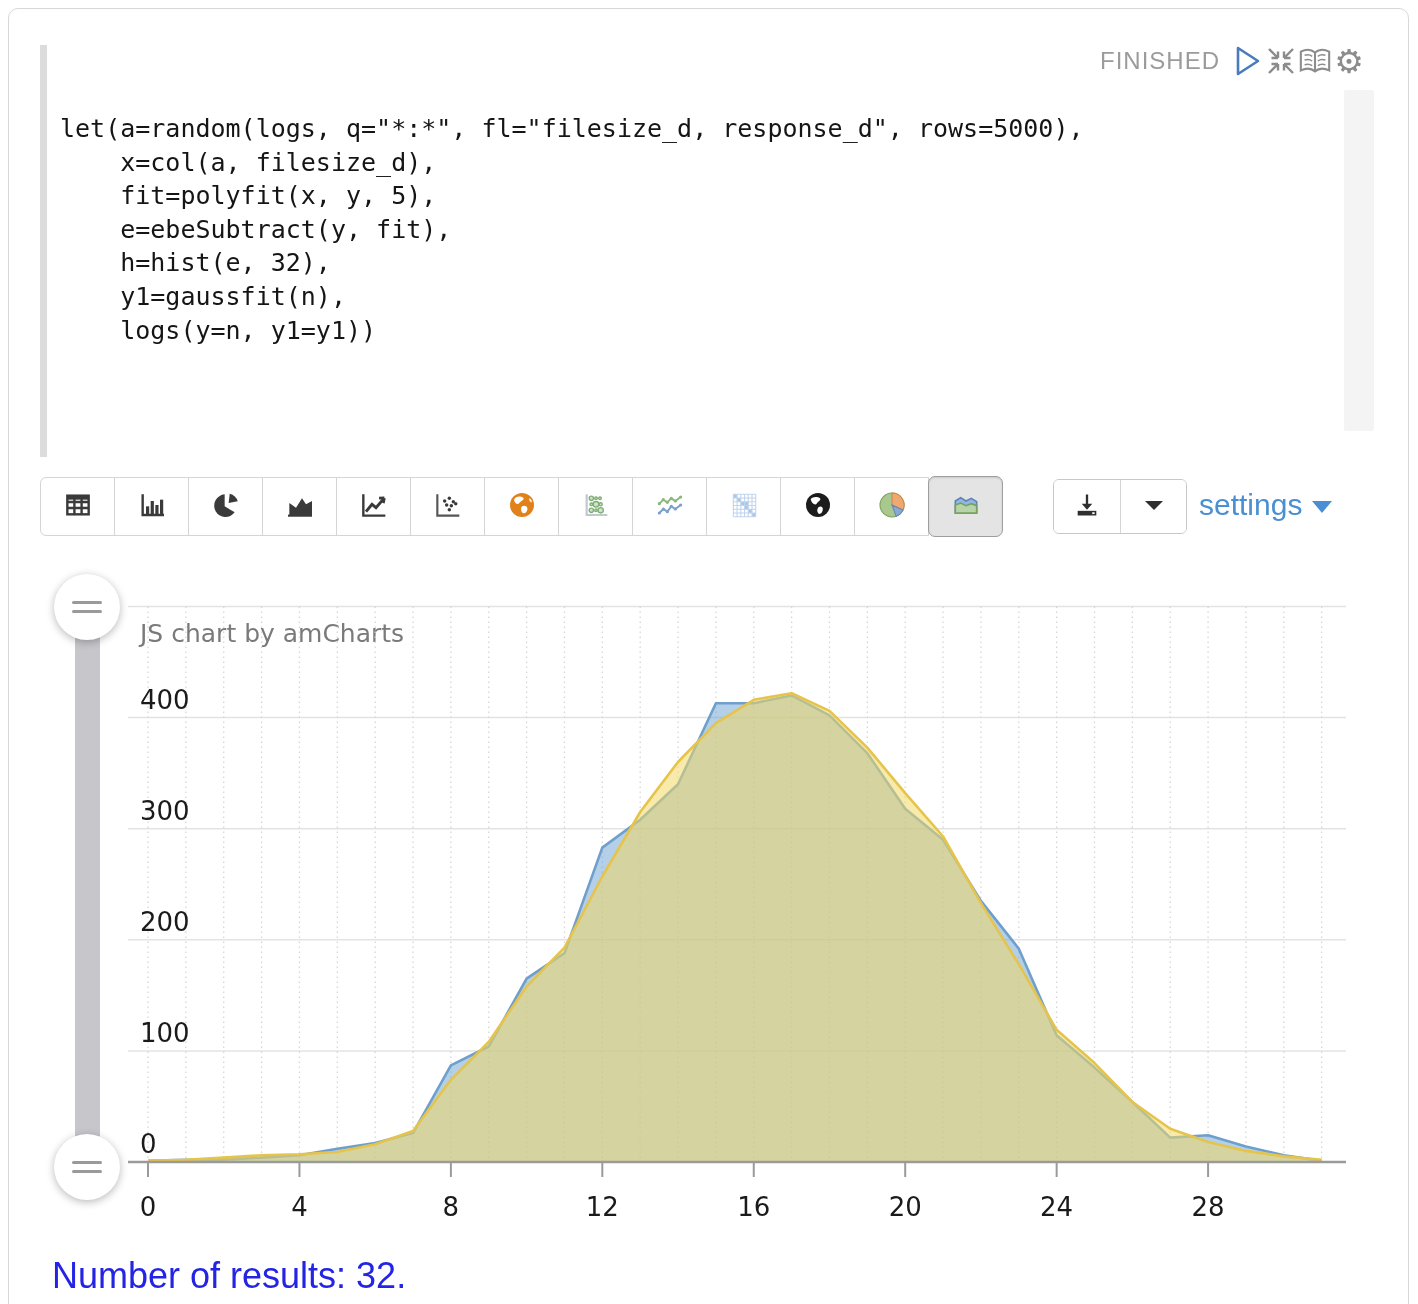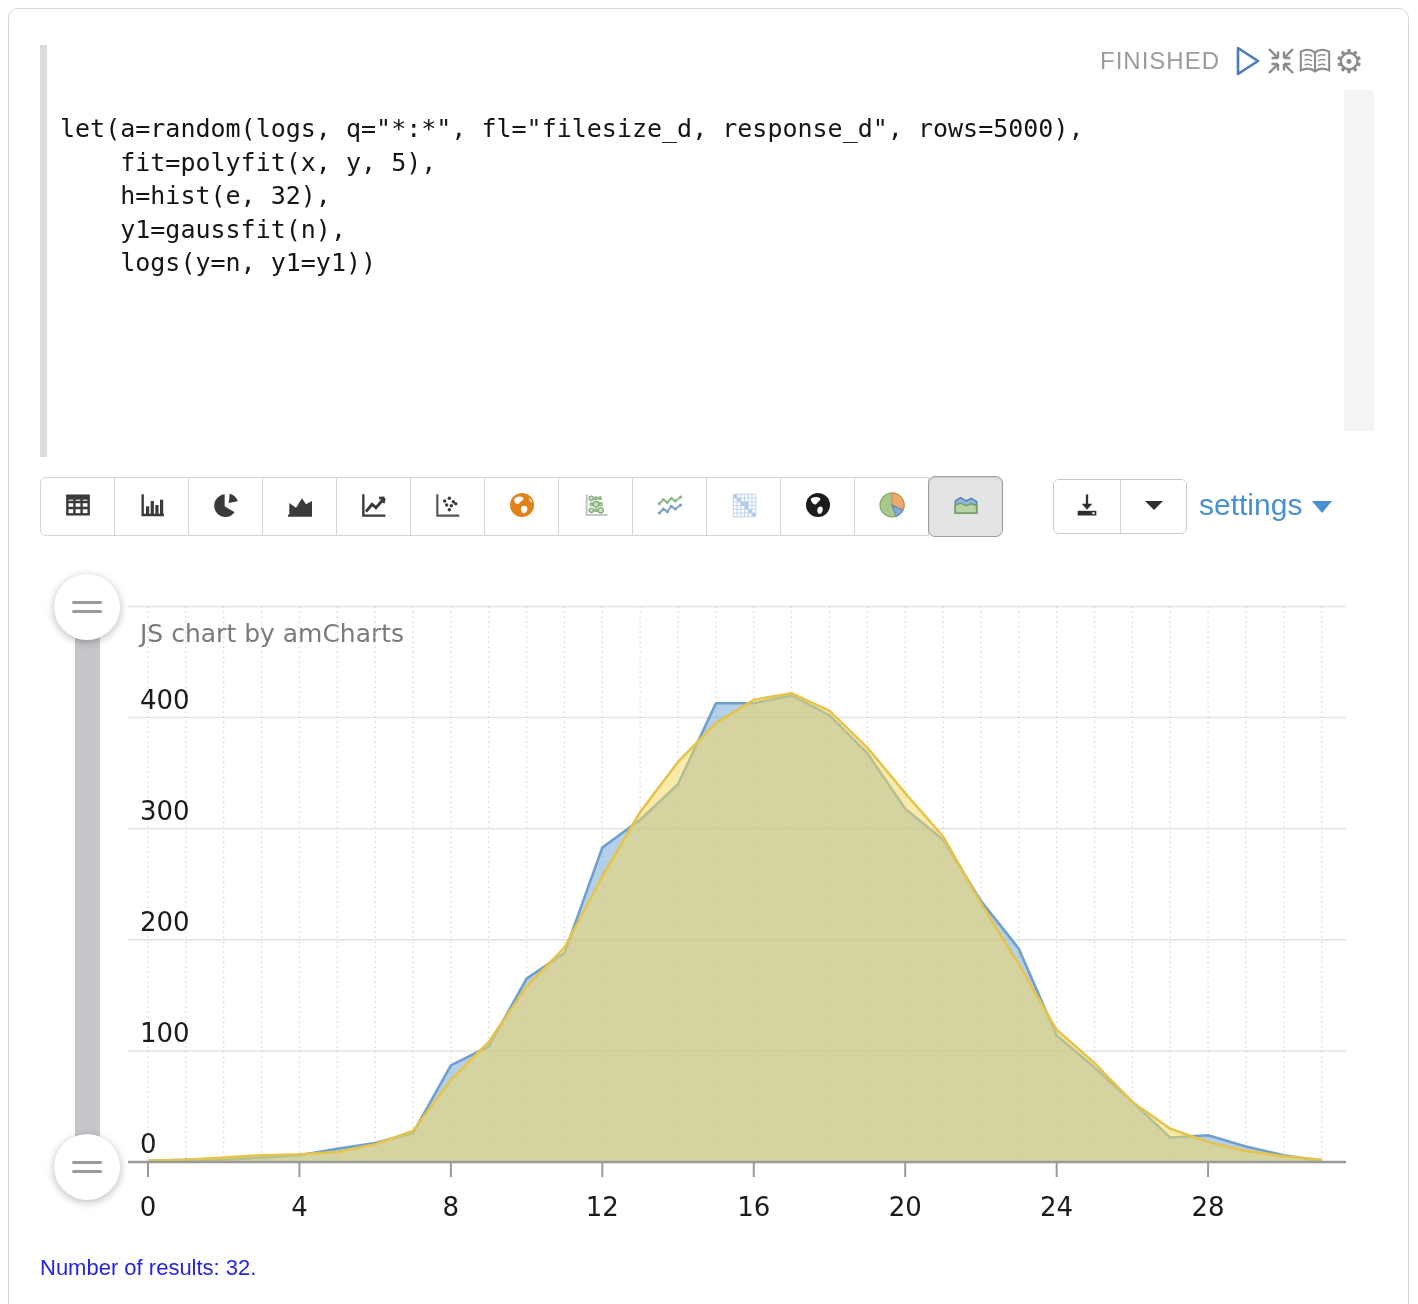--- a/index.html
+++ b/index.html
@@ -42,21 +42,21 @@
                font-size:25px; color:#7a7a7a;text-align:right; }
   #chart-svg { position:absolute; left:0; top:0; }
   .zoom-track { position:absolute; left:75px; top:607px; width:25px; height:561px; background:#c7c7cb; }
   .zoom-handle { position:absolute; left:54px; width:66px; height:66px; border-radius:50%; background:#fff;
                  box-shadow:0 2px 8px rgba(0,0,0,.28); display:flex; flex-direction:column;
                  align-items:center; justify-content:center; gap:6px; cursor:pointer; }
   .zoom-handle .bar { width:30px; height:3px; background:#9a9a9a; border-radius:2px; }
   .handle-top { top:574px; }
   .handle-bottom { top:1134px; }
 
-  .results-line { position:absolute; left:40px; top:1255px; font-size:22px; color:#2424e4; }
+  .results-line { position:absolute; left:52px; top:1255px; font-size:36px; color:#2424e4; }
 </style>
 </head>
 <body>
 
 <div class="card"></div>
 
 <div class="para-controls">
   <span class="status">FINISHED</span>
   <span class="ctl-icon">
     <svg width="30" height="34" viewBox="0 0 30 34">
@@ -78,21 +78,21 @@
       <path d="M7,10 C10,9 13,9.5 15,11 M7,15 C10,14 13,14.5 15,16 M7,20 C10,19 13,19.5 15,21" stroke-width="1.6"></path>
       <path d="M29,10 C26,9 23,9.5 21,11 M29,15 C26,14 23,14.5 21,16 M29,20 C26,19 23,19.5 21,21" stroke-width="1.6"></path>
     </svg>
   </span>
   <span class="ctl-icon">
       <span class="gear-glyph">⚙</span>
     </span>
 </div>
 
 <div class="focus-bar"></div>
-<div class="code-editor"><div>let(a=random(logs, q="*:*", fl="filesize_d, response_d", rows=5000),</div><div>    fit=polyfit(x, y, 5),</div><div>    h=hist(e, 32),</div><div>    y1=gaussfit(n),</div><div>    logs(y=n, y1=y1))</div></div>
+<div class="code-editor"><div>let(a=random(logs, q="*:*", fl="filesize_d, response_d", rows=5000),</div><div>    x=col(a, filesize_d),</div><div>    fit=polyfit(x, y, 5),</div><div>    e=ebeSubtract(y, fit),</div><div>    h=hist(e, 32),</div><div>    y1=gaussfit(n),</div><div>    logs(y=n, y1=y1))</div></div>
 <div class="v-scroll"></div>
 
 <div class="chart-type-bar">
   <div class="ct-btn">
     <span>
       <svg width="36" height="32" viewBox="0 0 24 24">
           <g stroke="#3a3a3a" stroke-width="1.8" fill="none">
         <rect x="4" y="5" width="16" height="14"></rect>
             <path d="M4,9.7 H20 M4,14.3 H20 M9.3,5 V19 M14.7,5 V19"></path>
           </g>

